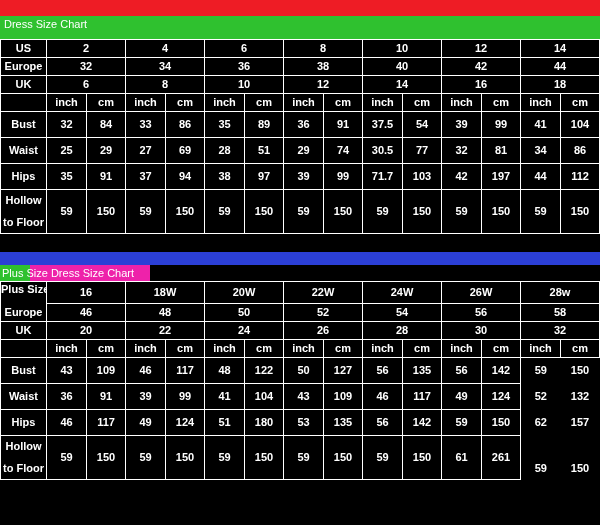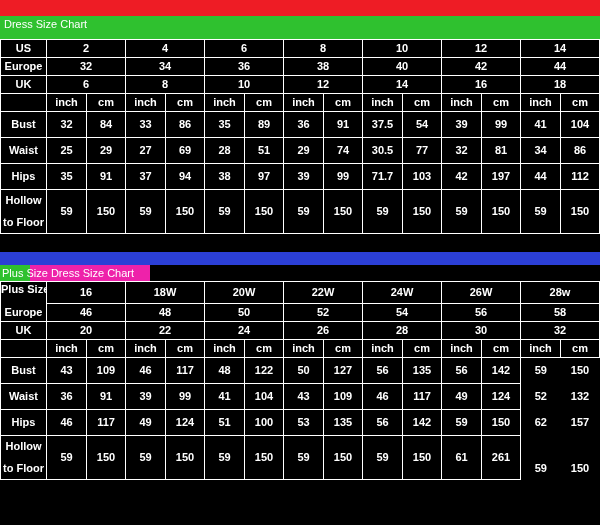--- a/index.html
+++ b/index.html
@@ -360,21 +360,21 @@
         <td class="right-al nb">52</td>
         <td class="right-al nb">132</td>
       </tr>
       <tr style="height:26px">
         <td class="rowlbl">Hips</td>
         <td>46</td>
         <td>117</td>
         <td>49</td>
         <td>124</td>
         <td>51</td>
-        <td>100</td>
+        <td>180</td>
         <td>53</td>
         <td>135</td>
         <td>56</td>
         <td>142</td>
         <td>59</td>
         <td>150</td>
         <td class="right-al nb">62</td>
         <td class="right-al nb">157</td>
       </tr>
       <tr style="height:22px">

